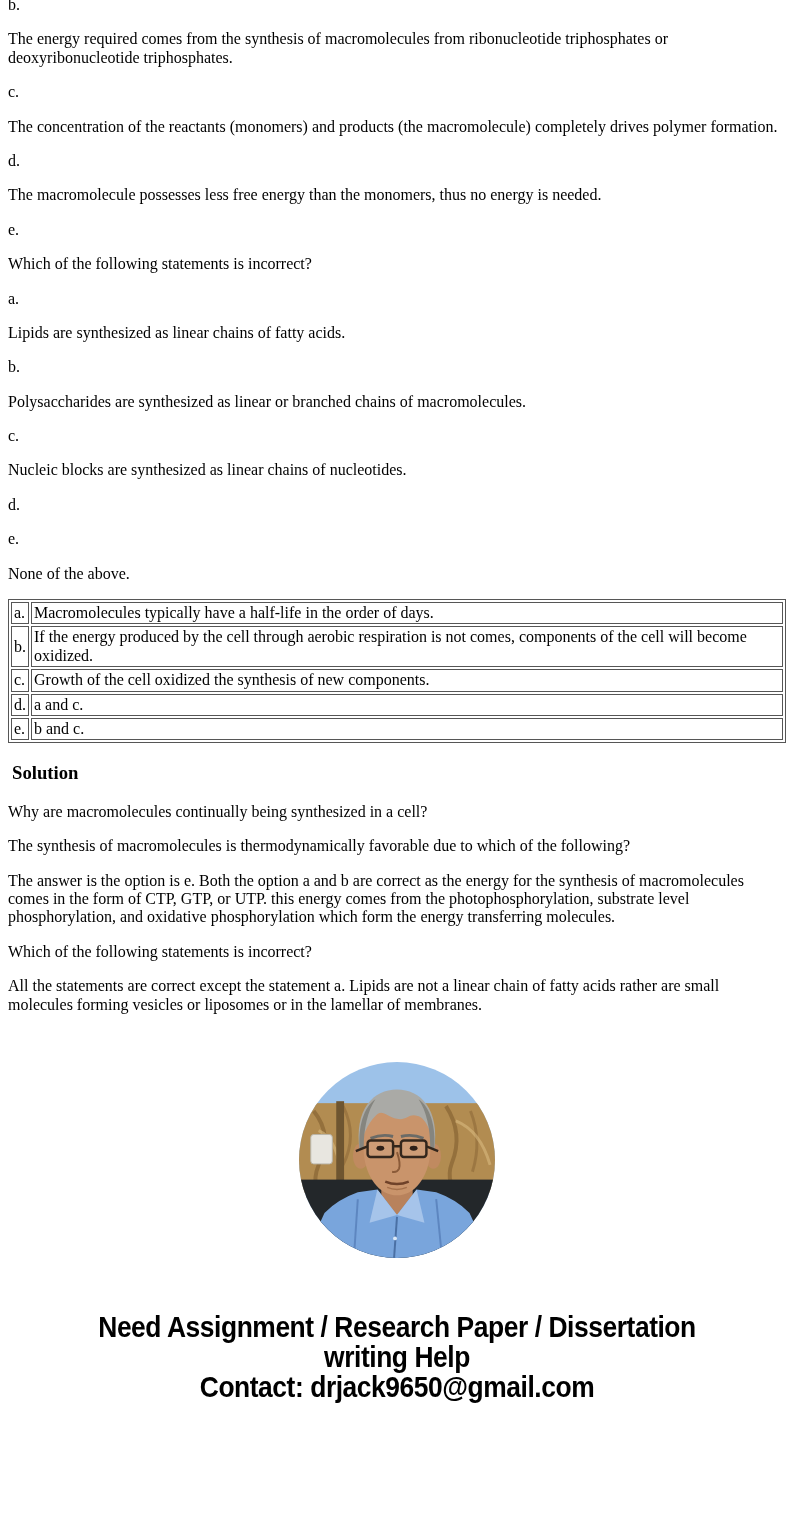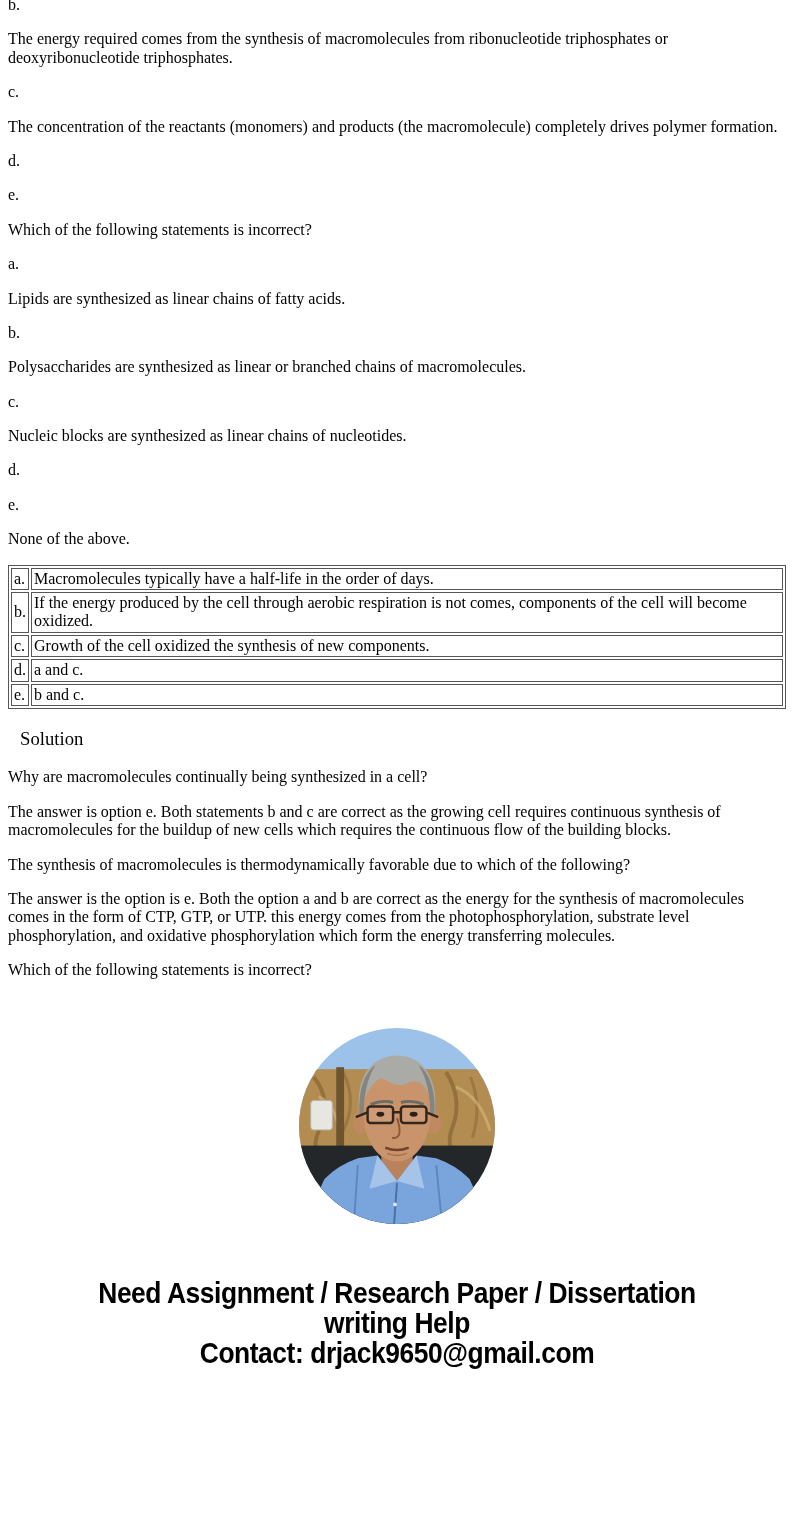--- a/index.html
+++ b/index.html
@@ -32,22 +32,22 @@
     border: 1px solid #565656;
     padding: 1px 2px;
     vertical-align: middle;
   }
   table.opt-table td.key {
     width: 1%;
     white-space: nowrap;
   }
   h3.solution-heading {
     font-size: 18.7px;
-    font-weight: normal;
-    margin: 19px 12px;
+    font-weight: bold;
+    margin: 19px 4px;
   }
   .avatar-wrap {
     margin-top: 48px;
     text-align: center;
   }
   .avatar-wrap svg { display: inline-block; vertical-align: top; }
   .footer {
     margin-top: 54px;
     text-align: center;
     font-family: "Liberation Sans", sans-serif;
@@ -70,20 +70,21 @@
       <p class="para">b.</p>
 
       <p class="para">The energy required comes from the synthesis of macromolecules from ribonucleotide triphosphates or deoxyribonucleotide triphosphates.</p>
 
       <p class="para">c.</p>
 
       <p class="para">The concentration of the reactants (monomers) and products (the macromolecule) completely drives polymer formation.</p>
 
       <p class="para">d.</p>
 
+      <p class="para">The macromolecule possesses less free energy than the monomers, thus no energy is needed.</p>
 
       <p class="para">e.</p>
 
 
       <p class="para">Which of the following statements is incorrect?</p>
 
       <p class="para">a.</p>
 
       <p class="para">Lipids are synthesized as linear chains of fatty acids.</p>
 
@@ -132,28 +133,28 @@
         </tr>
       </tbody>
   </table>
 
   <h3 class="solution-heading">Solution</h3>
 
   <section>
 
       <p class="para">Why are macromolecules continually being synthesized in a cell?</p>
 
-      <p class="para">The answer is option e. Both statements b and c are correct as the growing cell requires continuous synthesis of macromolecules for the buildup of new cells which requires the continuous flow of the building blocks.</p>
 
       <p class="para">The synthesis of macromolecules is thermodynamically favorable due to which of the following?</p>
 
       <p class="para">The answer is the option is e. Both the option a and b are correct as the energy for the synthesis of macromolecules comes in the form of CTP, GTP, or UTP. this energy comes from the photophosphorylation, substrate level phosphorylation, and oxidative phosphorylation which form the energy transferring molecules.</p>
 
       <p class="para">Which of the following statements is incorrect?</p>
 
+      <p class="para">All the statements are correct except the statement a. Lipids are not a linear chain of fatty acids rather are small molecules forming vesicles or liposomes or in the lamellar of membranes.</p>
     </section>
 
   <div class="avatar-wrap">
     <svg width="196" height="196" viewBox="0 0 200 200" aria-hidden="true">
       <defs>
         <clipPath id="avclip">
             <circle cx="100" cy="100" r="100"></circle>
           </clipPath>
       </defs>
       <g clip-path="url(#avclip)">

